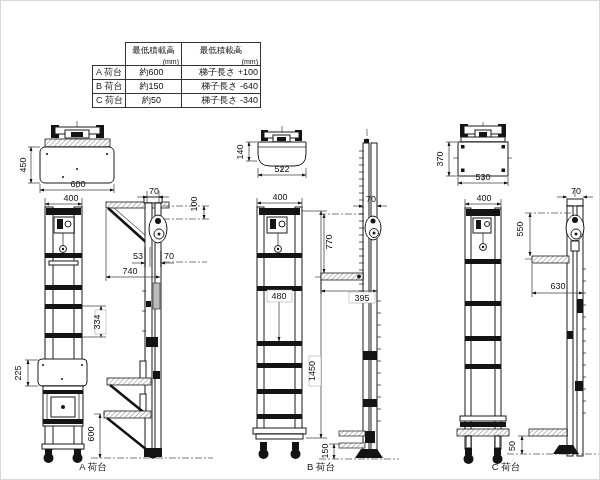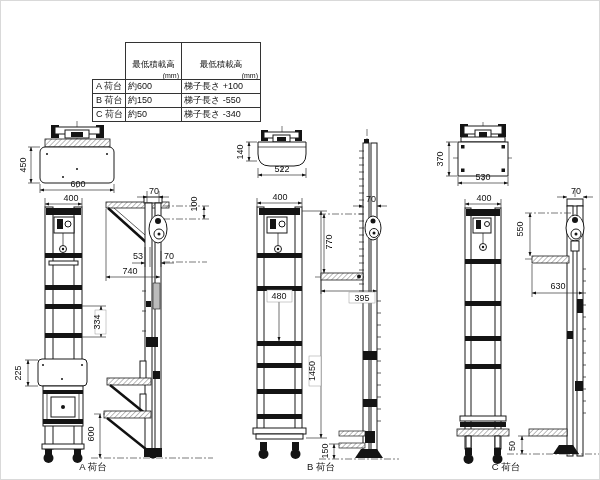--- a/index.html
+++ b/index.html
@@ -12,26 +12,26 @@
   .ol{fill:#fff;stroke:#1a1a1a;stroke-width:1;}
   .thin{fill:none;stroke:#1a1a1a;stroke-width:0.7;}
   .blk{fill:#141414;stroke:none;}
   .dim{stroke:#333;stroke-width:0.7;fill:none;}
   .cl{stroke:#444;stroke-width:0.7;fill:none;stroke-dasharray:7 2 2 2;}
   .lbox{fill:#fff;stroke:#999;stroke-width:0.5;}
   table.spec{position:absolute;left:91px;top:41px;border-collapse:collapse;
              table-layout:fixed;font-size:9px;color:#111;background:#fff;}
   .spec td,.spec th{border:1px solid #333;box-sizing:border-box;height:14px;
              font-weight:normal;white-space:nowrap;overflow:hidden;padding:0 2px;}
-  .spec th{height:21px;vertical-align:top;text-align:center;font-size:8.5px;padding-top:16px;}
+  .spec th{height:21px;vertical-align:top;text-align:center;font-size:8.5px;padding-top:2px;}
   .spec .nb{border:none;background:transparent;}
   .spec .unit{display:block;text-align:right;font-size:7px;line-height:7px;margin-top:1px;}
   .spec td.rowname{text-align:left;padding-left:3px;}
-  .spec td.num{text-align:left;padding-right:6px;}
-  .spec td.pos{text-align:left;}
+  .spec td.num{text-align:center;padding-right:6px;}
+  .spec td.pos{text-align:right;}
 </style>
 </head>
 <body>
 
 <div class="screen">
 
 <svg width="600" height="480" viewBox="0 0 600 480">
   <defs>
     <marker id="ar" viewBox="0 0 10 10" refX="9.5" refY="5" markerWidth="6" markerHeight="6" orient="auto-start-reverse">
       <path d="M0,1.5 L10,5 L0,8.5 z" fill="#111"></path>
@@ -373,21 +373,21 @@
     </th>
   </tr>
   <tr>
     <td class="rowname">A 荷台</td>
     <td class="num">約600</td>
     <td class="pos">梯子長さ +100</td>
   </tr>
   <tr>
     <td class="rowname">B 荷台</td>
     <td class="num">約150</td>
-    <td class="pos">梯子長さ -550</td>
+    <td class="pos">梯子長さ -640</td>
   </tr>
   <tr>
     <td class="rowname">C 荷台</td>
     <td class="num">約50</td>
     <td class="pos">梯子長さ -340</td>
   </tr>
 </tbody>
     </table>
 
 </div>

